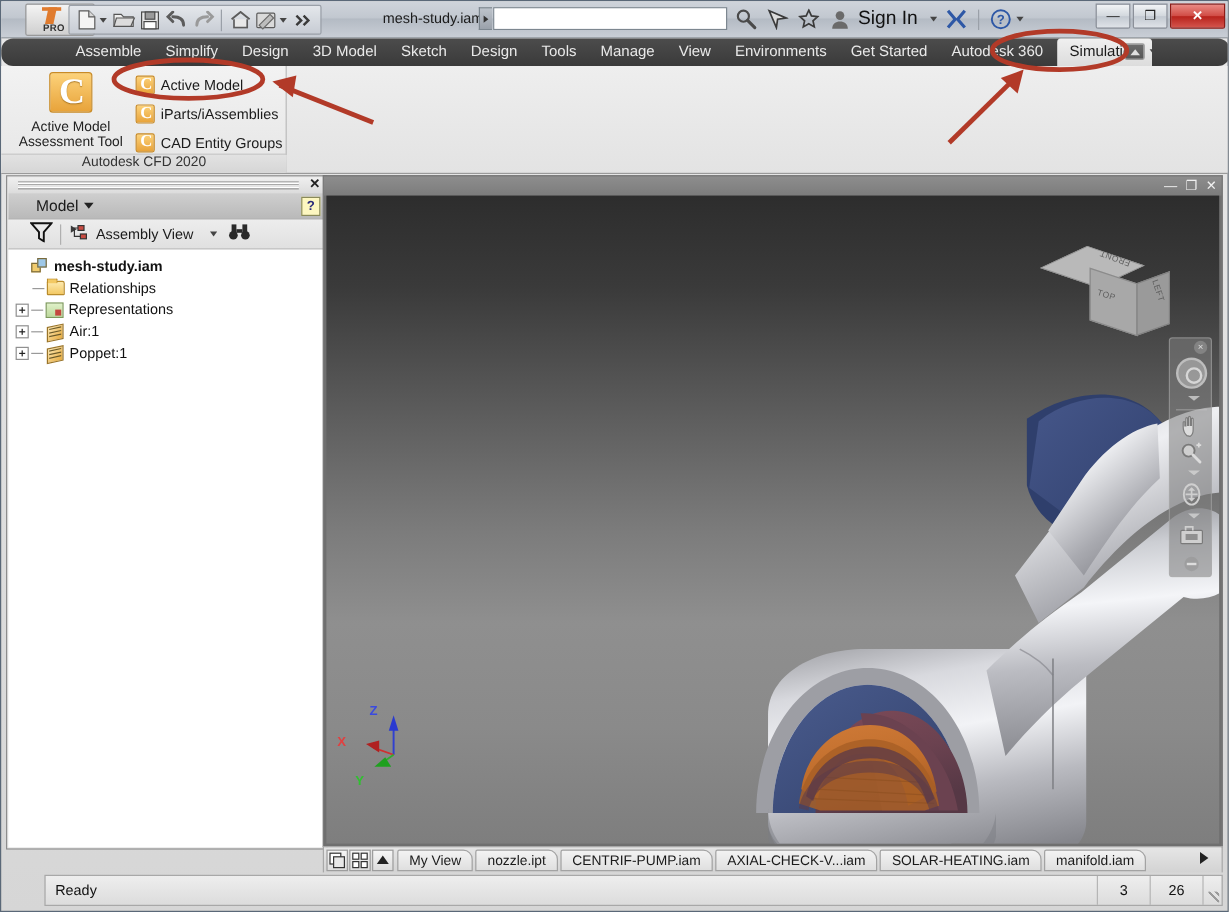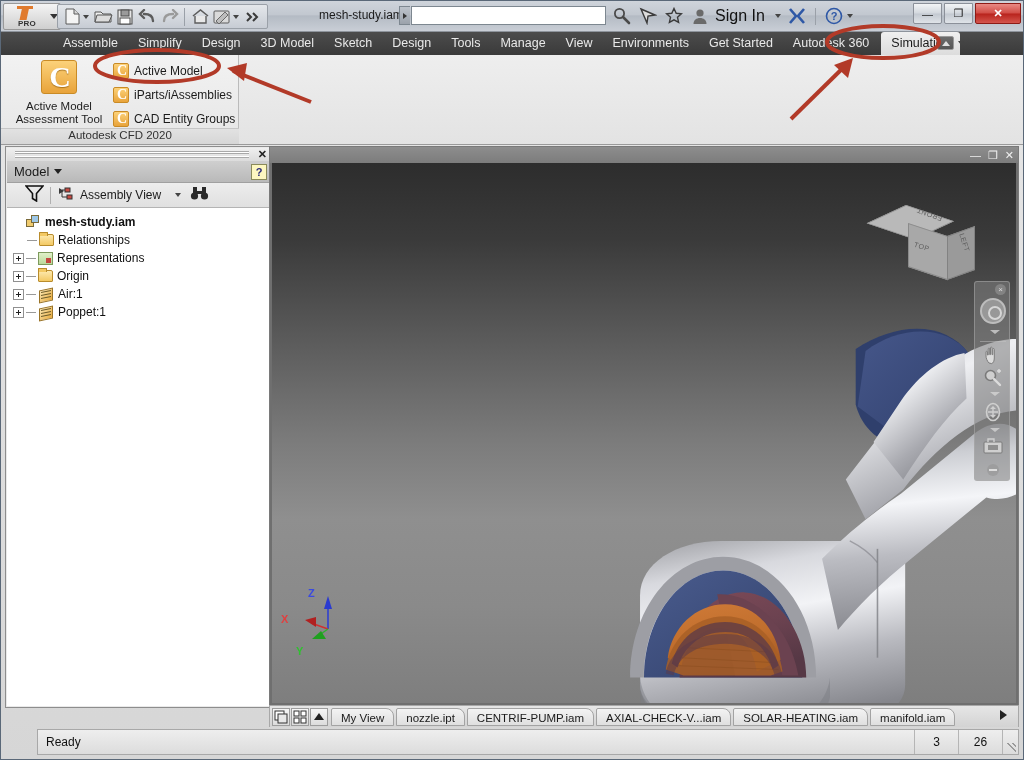--- a/index.html
+++ b/index.html
@@ -18,21 +18,21 @@
     overflow: hidden;
   }
 
   
   .titlebar {
     position: absolute; left: 0; top: 0; width: 1024px; height: 31px;
     background: linear-gradient(#cfd4db 0%, #c2c8d0 45%, #b4bbc4 50%, #c9ced6 100%);
     border-bottom: 1px solid #8e949c;
   }
   .app-btn {
-    position: absolute; left: 2px; top: 2px; width: 58px; height: 27px;
+    position: absolute; left: 20px; top: 2px; width: 58px; height: 27px;
     background: linear-gradient(#f4f4f4, #cfcfcf);
     border: 1px solid #999; border-radius: 2px;
   }
   .app-btn .logo {
     position: absolute; left: 11px; top: 1px; width: 20px; height: 16px;
     color: #d96a22; font-weight: bold; font-size: 15px; line-height: 16px;
     text-align: center;
   }
   .app-btn .logo:before {
     content: ""; position: absolute; left: 2px; top: 1px;
@@ -110,21 +110,21 @@
   .wbtn.close {
     width: 46px;
     background: linear-gradient(#e98a84 0%, #d14d46 48%, #b8231c 52%, #d4554d 100%);
     border-color: #8d1b16; color: #fff; font-weight: bold;
   }
 
   
   .ribbon-tabs {
     position: absolute; left: 0; top: 31px; width: 1024px; height: 23px;
     background: linear-gradient(#4c4c4c, #3a3a3a);
-    display: flex; align-items: center;
+    display: flex; align-items: center; border-radius: 10px;
   }
   .rtab {
     color: #e9e9e9; font-size: 12.5px; padding: 0 10px; height: 23px;
     line-height: 23px; white-space: nowrap;
   }
   .rtab.active {
     background: linear-gradient(#f0f0f0, #dcdcdc);
     color: #1a1a1a; border-radius: 3px 3px 0 0; margin: 0 2px;
   }
   .rtab-spacer { width: 52px; }
@@ -210,21 +210,21 @@
     border-top: 1px solid #a9a9a9;
   }
   .browser-grip .x {
     position: absolute; right: 4px; top: 0; font-size: 11px; color: #222;
     font-weight: bold; line-height: 13px; cursor: default;
   }
   .browser-head {
     position: absolute; left: 1px; top: 14px; right: 1px; height: 22px;
     background: linear-gradient(#cfcfcf, #b9b9b9);
     border-bottom: 1px solid #a0a0a0;
-    display: flex; align-items: center;
+    display: flex; align-items: center; padding-left: 16px;
   }
   .browser-head .t {
     font-size: 13px; color: #1a1a1a; margin-left: 7px; font-weight: 500;
   }
   .browser-head .c {
     width: 0; height: 0; border-left: 4px solid transparent;
     border-right: 4px solid transparent; border-top: 5px solid #222;
     margin-left: 5px;
   }
   .help-ico {
@@ -666,26 +666,20 @@
         <span class="tindent"></span>
         <span class="tline"></span>
         <span class="folder"></span>
         <span class="tlabel">Relationships</span>
       </div>
       <div class="trow">
         <span class="texp"></span>
         <span class="tline"></span>
         <span class="repicon"></span>
         <span class="tlabel">Representations</span>
-      </div>
-      <div class="trow">
-        <span class="texp"></span>
-        <span class="tline"></span>
-        <span class="folder"></span>
-        <span class="tlabel">Origin</span>
       </div>
       <div class="trow">
         <span class="texp"></span>
         <span class="tline"></span>
         <span class="particon"></span>
         <span class="tlabel">Air:1</span>
       </div>
       <div class="trow">
         <span class="texp"></span>
         <span class="tline"></span>

